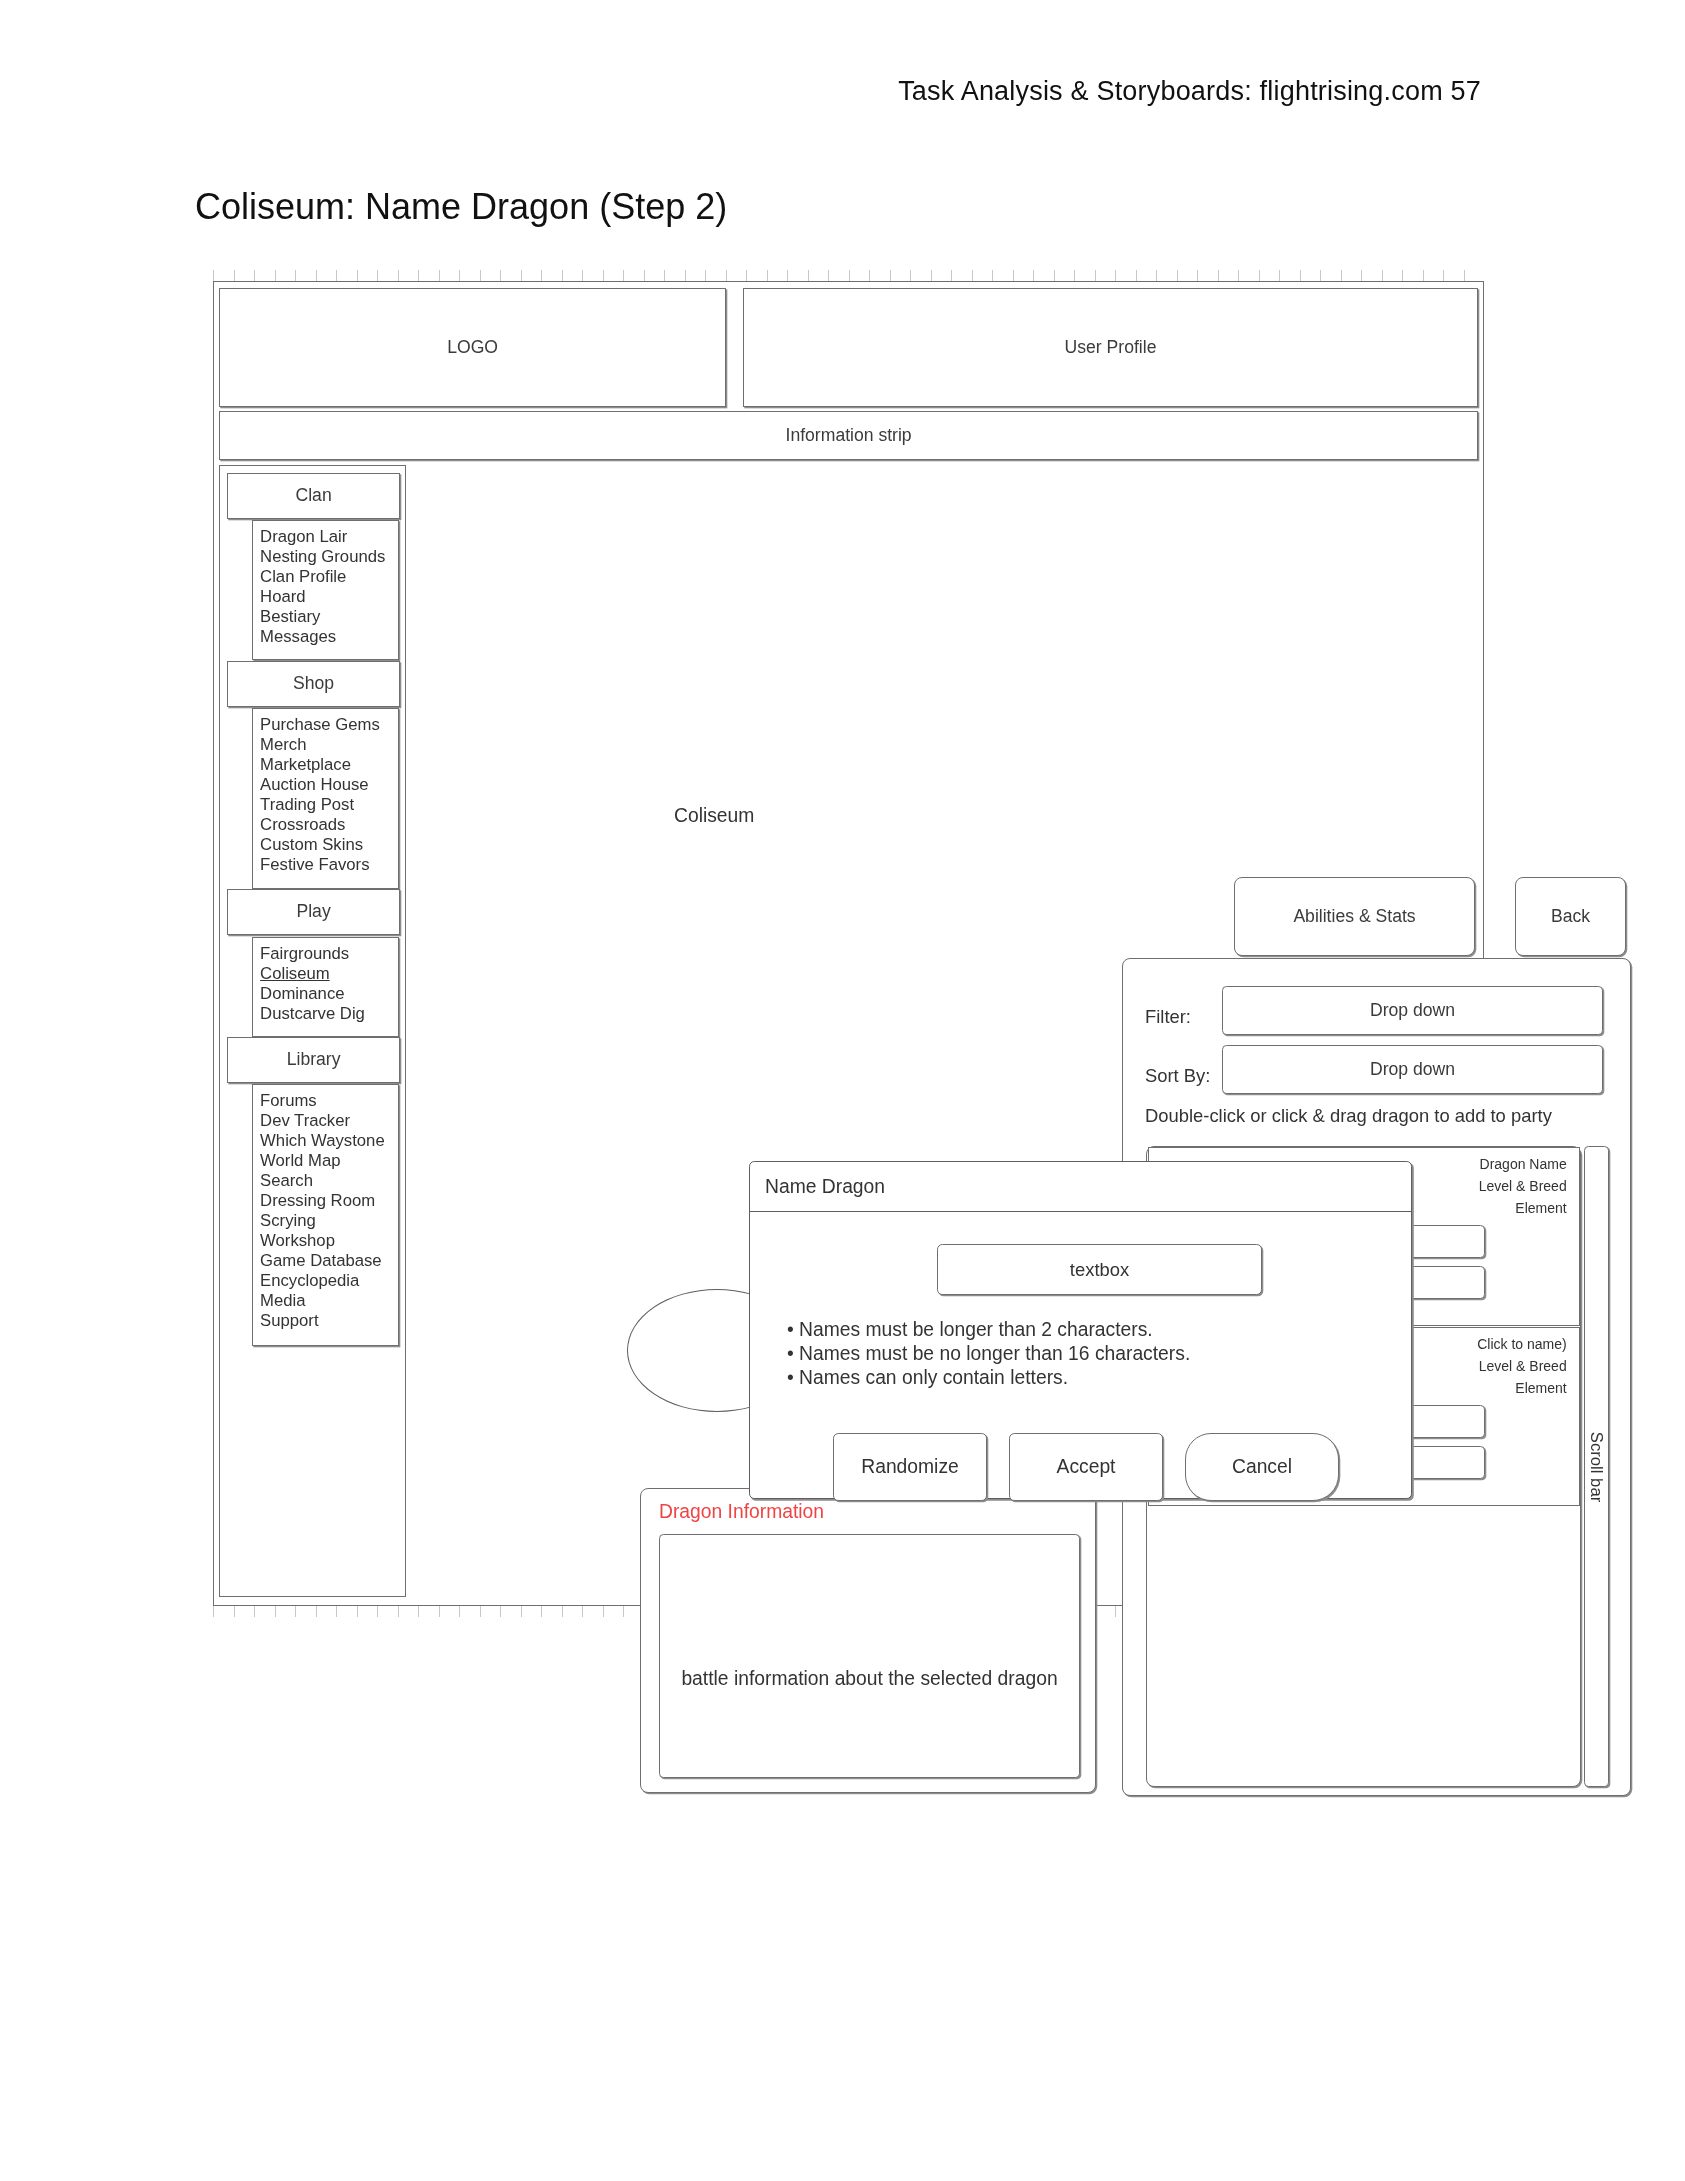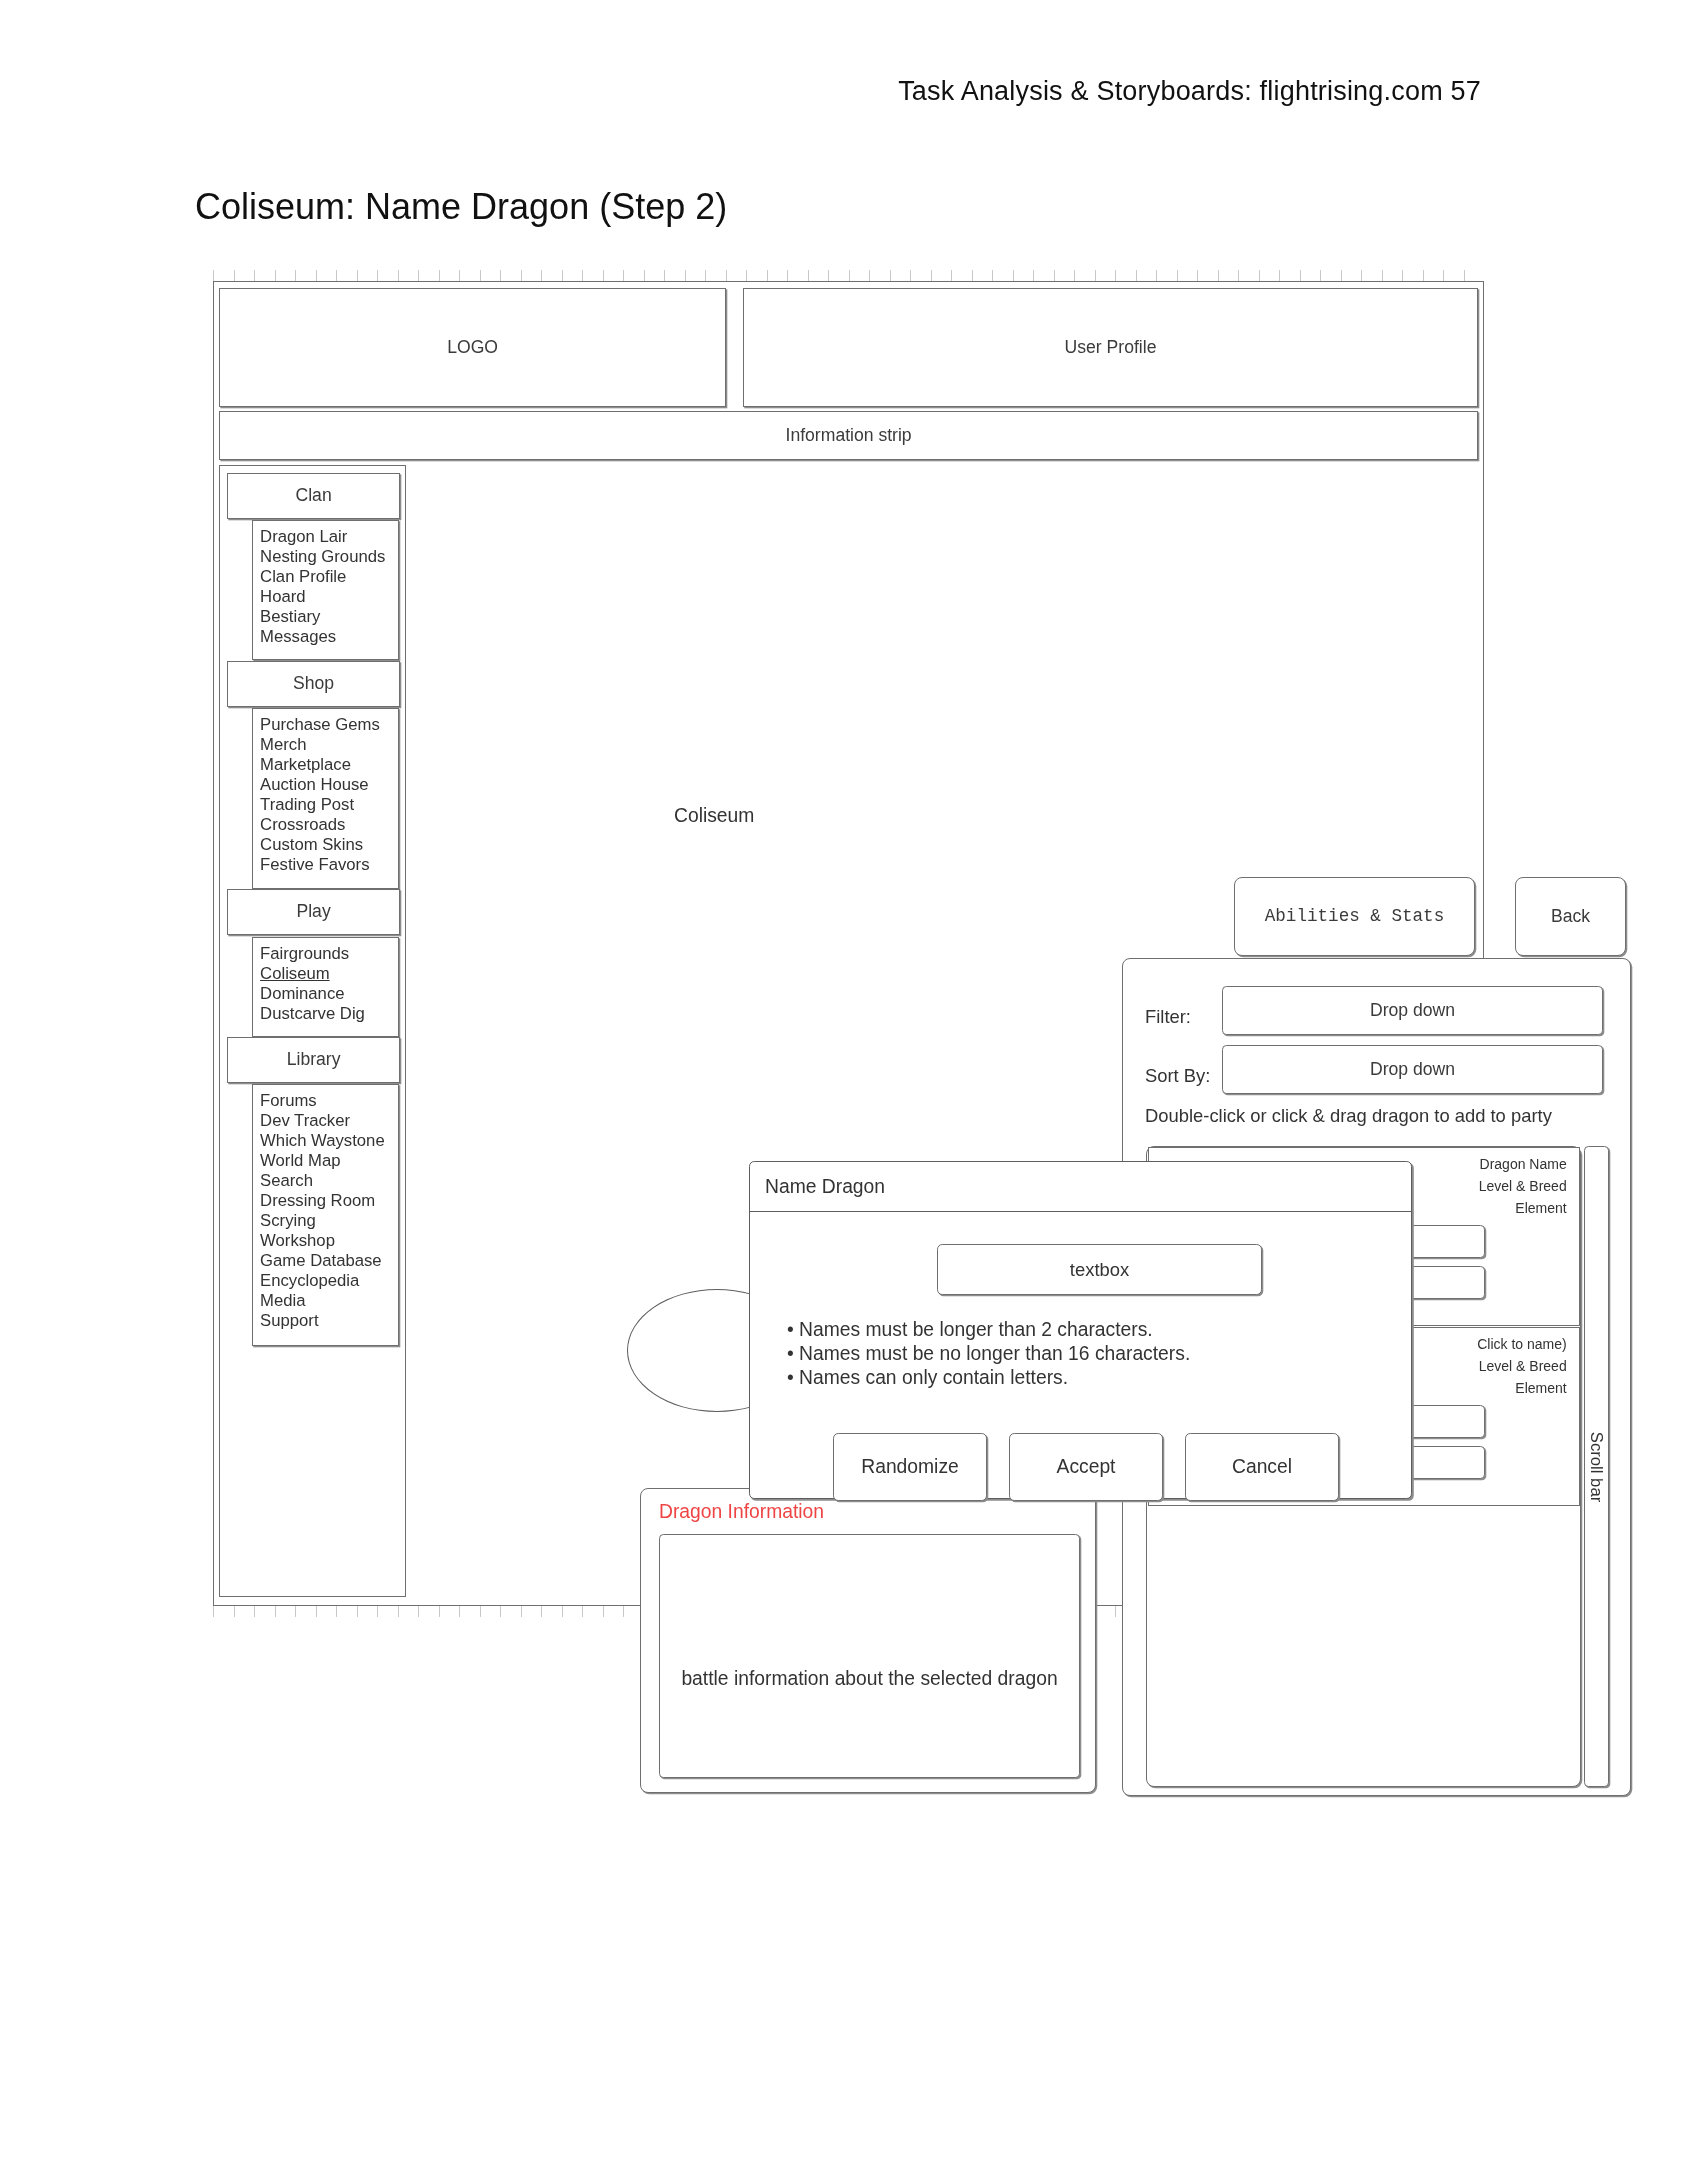--- a/index.html
+++ b/index.html
@@ -125,21 +125,21 @@
   #nav-play-list    { top: 471px; height: 100px; }
   #nav-library-head { top: 571px; }
   #nav-library-list { top: 618px; height: 262px; }
 
   
   #coliseum-label {
     position: absolute;
     left: 461px; top: 524px;
     font-size: 19.3px; color: #333;
   }
-  #abilities-btn { left: 1021px; top: 596px; width: 241px; height: 79px; font-family: Liberation Mono, monospace; }
+  #abilities-btn { left: 1021px; top: 596px; width: 241px; height: 79px; }
   #back-btn      { left: 1302px; top: 596px; width: 111px; height: 79px; }
 
   
   #party-panel { left: 909px; top: 677px; width: 509px; height: 838px; }
   #filter-label  { position: absolute; left: 932px; top: 725px; font-size: 18.4px; color: #333; }
   #sortby-label  { position: absolute; left: 932px; top: 784px; font-size: 18.4px; color: #333; }
   #filter-dd  { left: 1009px; top: 705px; width: 381px; height: 49px; }
   #sortby-dd  { left: 1009px; top: 764px; width: 381px; height: 49px; }
   #party-hint { position: absolute; left: 932px; top: 824px; font-size: 18.4px; color: #333; white-space: nowrap; }
 
@@ -296,21 +296,21 @@
     background: #fff;
     display: flex;
     align-items: center;
     justify-content: center;
     font-size: 19.3px;
     color: #333;
     box-shadow: 1.3px 1.3px 0 0 #8d8d8d;
   }
   #btn-randomize { left: 83px; }
   #btn-accept    { left: 259px; }
-  #btn-cancel    { left: 435px; }
+  #btn-cancel    { left: 435px; border-radius: 26px; }
 </style>
 </head>
 <body>
 
 <div class="page-header">Task Analysis &amp; Storyboards: flightrising.com  57</div>
 <div class="page-title">Coliseum: Name Dragon (Step 2)</div>
 
 <div class="wire">
 
   <div class="ruler top" id="ruler-top">

